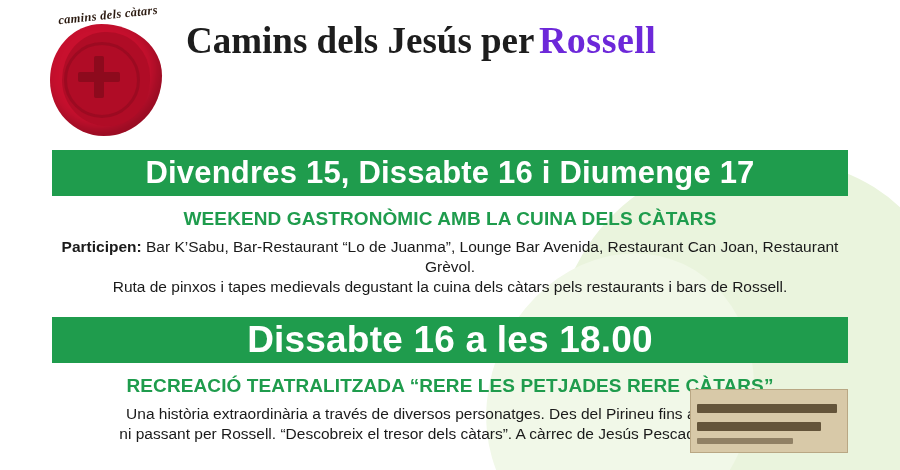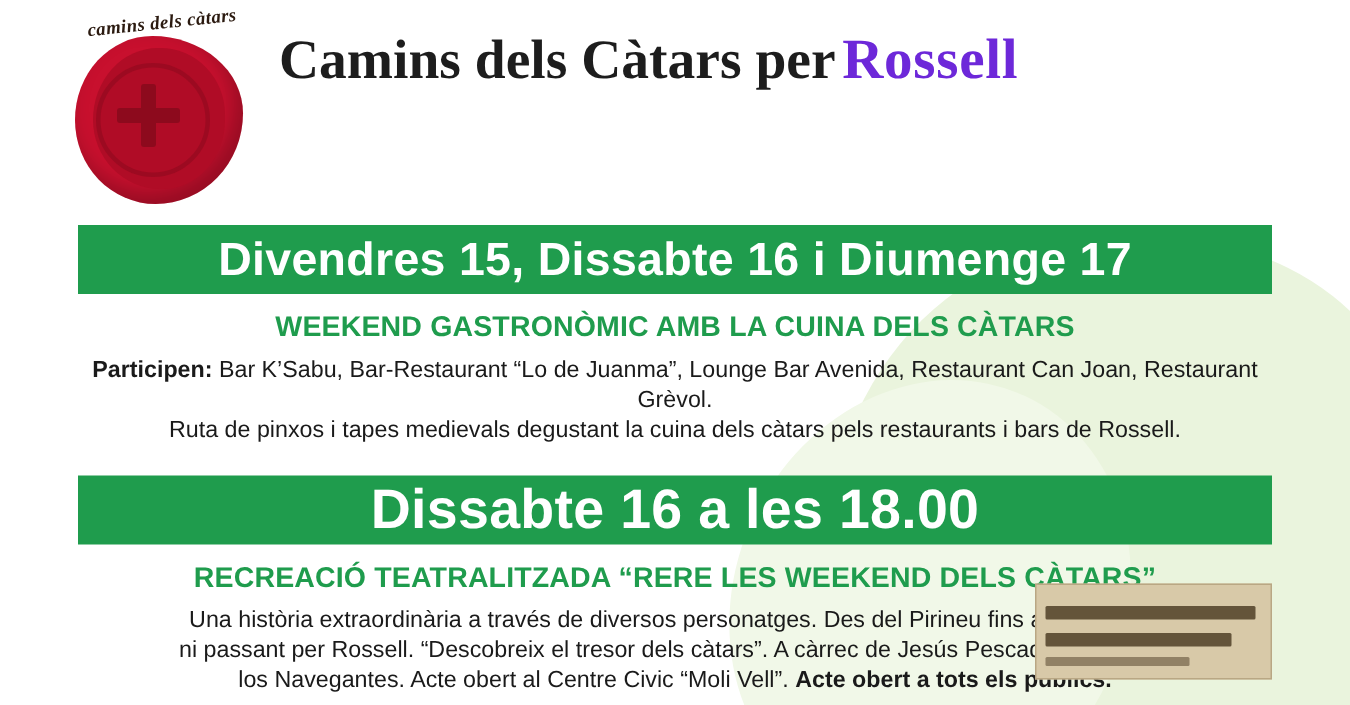--- a/index.html
+++ b/index.html
@@ -235,21 +235,21 @@
 
     <div class="seal">
       <div class="seal-blob"></div>
       <div class="seal-ring"></div>
       <div class="seal-cross"></div>
       <div class="seal-text">camins dels càtars</div>
     </div>
 
     <div class="title-block">
       <div class="line2">
-        <span class="pre">Camins dels Càtars per</span>
+        <span class="pre">Camins dels Jesús per</span>
         <span class="rossell">Rossell</span>
       </div>
     </div>
 
   </div>
 
   <div class="bar">Divendres 15, Dissabte 16 i Diumenge 17</div>
 
   <div class="section">
     <div class="sec-head">WEEKEND GASTRONÒMIC AMB LA CUINA DELS CÀTARS</div>
@@ -265,24 +265,20 @@
   <div class="spacer-10"></div>
 
   <div class="bar bar2">Dissabte 16 a les 18.00</div>
 
   <div class="section">
     <div class="manuscript">
       <div class="ln l1"></div>
       <div class="ln l2"></div>
       <div class="ln l3"></div>
     </div>
-    <div class="sec-head">RECREACIÓ  TEATRALITZADA “RERE LES WEEKEND DELS CÀTARS”</div>
+    <div class="sec-head">RECREACIÓ  TEATRALITZADA “RERE LES PETJADES RERE CÀTARS”</div>
     <div class="sec-body">
       <div>Una història extraordinària a través de diversos personatges.  Des del Pirineu fins al Mediterra-</div>
       <div>ni passant per Rossell. “Descobreix el tresor dels càtars”.  A càrrec de Jesús Pescador del Teatro</div>
-      <div>
-        <span>los Navegantes. Acte obert al Centre Civic “Moli Vell”.</span>
-        <b>Acte obert a tots els públics.</b>
-      </div>
     </div>
   </div>
 
 </div>
 
 </body></html>

